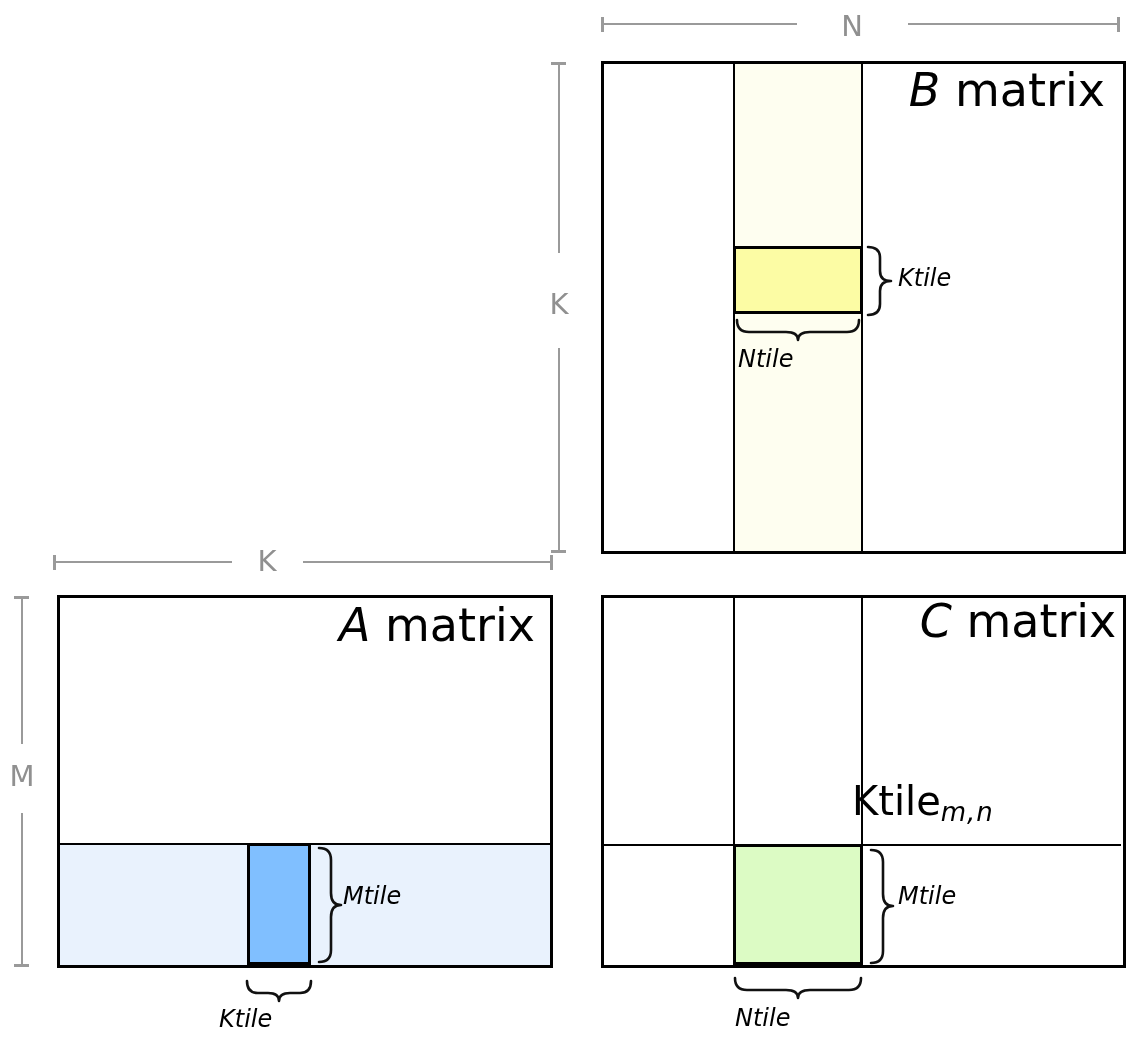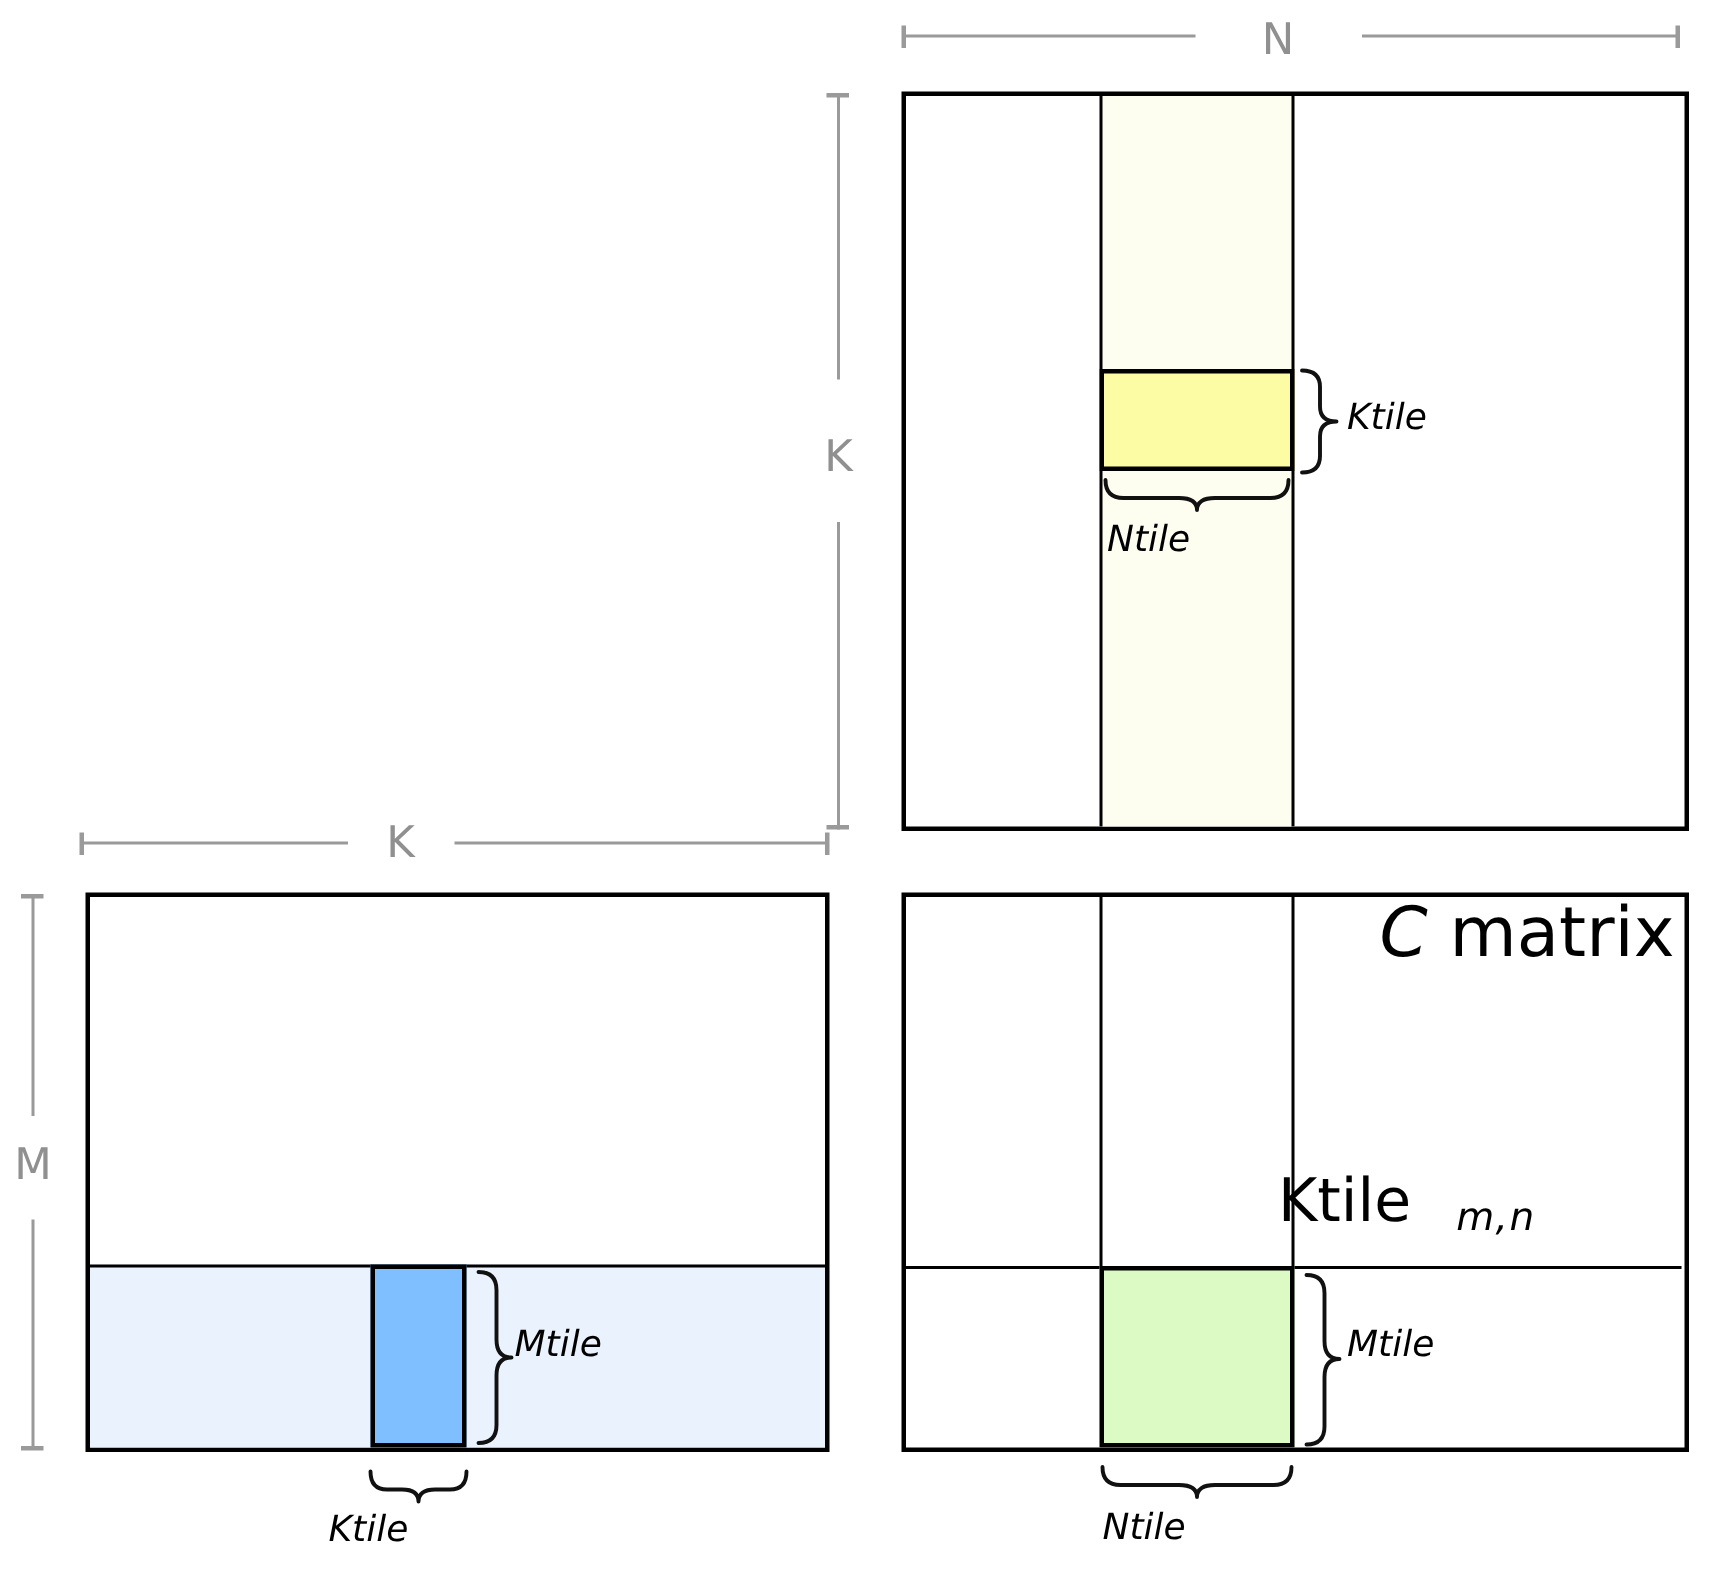--- a/index.html
+++ b/index.html
@@ -12,21 +12,21 @@
   .dimseg{position:absolute;background:#9a9a9a;}
   .dimlabel{position:absolute;color:#909090;font-size:29px;line-height:1;text-align:center;}
   
   .mtitle{position:absolute;font-size:46px;line-height:1;text-align:right;white-space:nowrap;}
   .it{font-style:italic;}
   
   .tlabel{position:absolute;font-size:24px;line-height:1;font-style:italic;white-space:nowrap;}
   .tcenter{}
   
   .blocklabel{position:absolute;font-size:40px;line-height:1;white-space:nowrap;}
-  .blocklabel sub{font-size:26px;font-style:italic;vertical-align:-6px;letter-spacing:1px;margin-left:30px;}
+  .blocklabel sub{font-size:26px;font-style:italic;vertical-align:-6px;letter-spacing:1px;}
   
   .thinline{position:absolute;background:#000;}
   svg.brace{position:absolute;overflow:visible;}
   svg.brace path{fill:none;stroke:#111;stroke-width:2.6;stroke-linecap:round;stroke-linejoin:round;}
 </style>
 </head>
 <body>
 
 <div id="stage">
 
@@ -63,37 +63,39 @@
   <svg class="brace" style="left:864px;top:246px;" width="28" height="70" viewBox="0 0 28 70">
     <path d="M4,1 Q16,1 16,12 L16,25 Q16,35 27,35 Q16,35 16,45 L16,58 Q16,69 4,69"></path>
   </svg>
   <div class="tlabel" style="left:898px;top:266px;">Ktile</div>
 
   <svg class="brace" style="left:736px;top:319px;" width="124" height="22" viewBox="0 0 124 22">
     <path d="M1,1 Q1,13 13,13 L50,13 Q62,13 62,21 Q62,13 74,13 L111,13 Q123,13 123,1"></path>
   </svg>
   <div class="tlabel tcenter" style="left:738px;top:347px;width:120px;">Ntile</div>
 
+  <div class="mtitle" style="left:845px;top:67px;width:260px;"><span class="it">B</span><span> matrix</span></div>
 
   <div class="matrix" style="left:57px;top:595px;width:496px;height:373px;"></div>
 
   <div class="abs" style="left: 60px; top: 843px; width: 490px; height: 122px; border-top: 2px solid rgb(0, 0, 0); box-sizing: border-box; background-color: rgb(233, 242, 253);"></div>
 
   <div class="abs" style="left: 247px; top: 843px; width: 64px; height: 122px; border: 3px solid rgb(0, 0, 0); box-sizing: border-box; background-color: rgb(128, 191, 255);"></div>
 
   <svg class="brace" style="left:316px;top:847px;" width="26" height="116" viewBox="0 0 26 116">
     <path d="M3,1 Q15,1 15,13 L15,46 Q15,58 25,58 Q15,58 15,70 L15,103 Q15,115 3,115"></path>
   </svg>
   <div class="tlabel" style="left:343px;top:884px;">Mtile</div>
 
   <svg class="brace" style="left:246px;top:980px;" width="66" height="22" viewBox="0 0 66 22">
     <path d="M1,1 Q1,13 12,13 L22,13 Q33,13 33,21 Q33,13 44,13 L54,13 Q65,13 65,1"></path>
   </svg>
   <div class="tlabel tcenter" style="left:219px;top:1007px;width:120px;">Ktile</div>
 
+  <div class="mtitle" style="left:275px;top:602px;width:260px;"><span class="it">A</span><span> matrix</span></div>
 
   <div class="matrix" style="left:601px;top:595px;width:525px;height:373px;"></div>
 
   <div class="thinline" style="left:733px;top:598px;width:2px;height:246px;"></div>
   <div class="thinline" style="left:861px;top:598px;width:2px;height:246px;"></div>
 
   <div class="thinline" style="left:604px;top:844px;width:517px;height:2px;"></div>
 
   <div class="abs" style="left: 733px; top: 844px; width: 130px; height: 121px; border: 3px solid rgb(0, 0, 0); box-sizing: border-box; background-color: rgb(220, 251, 196);"></div>
 

